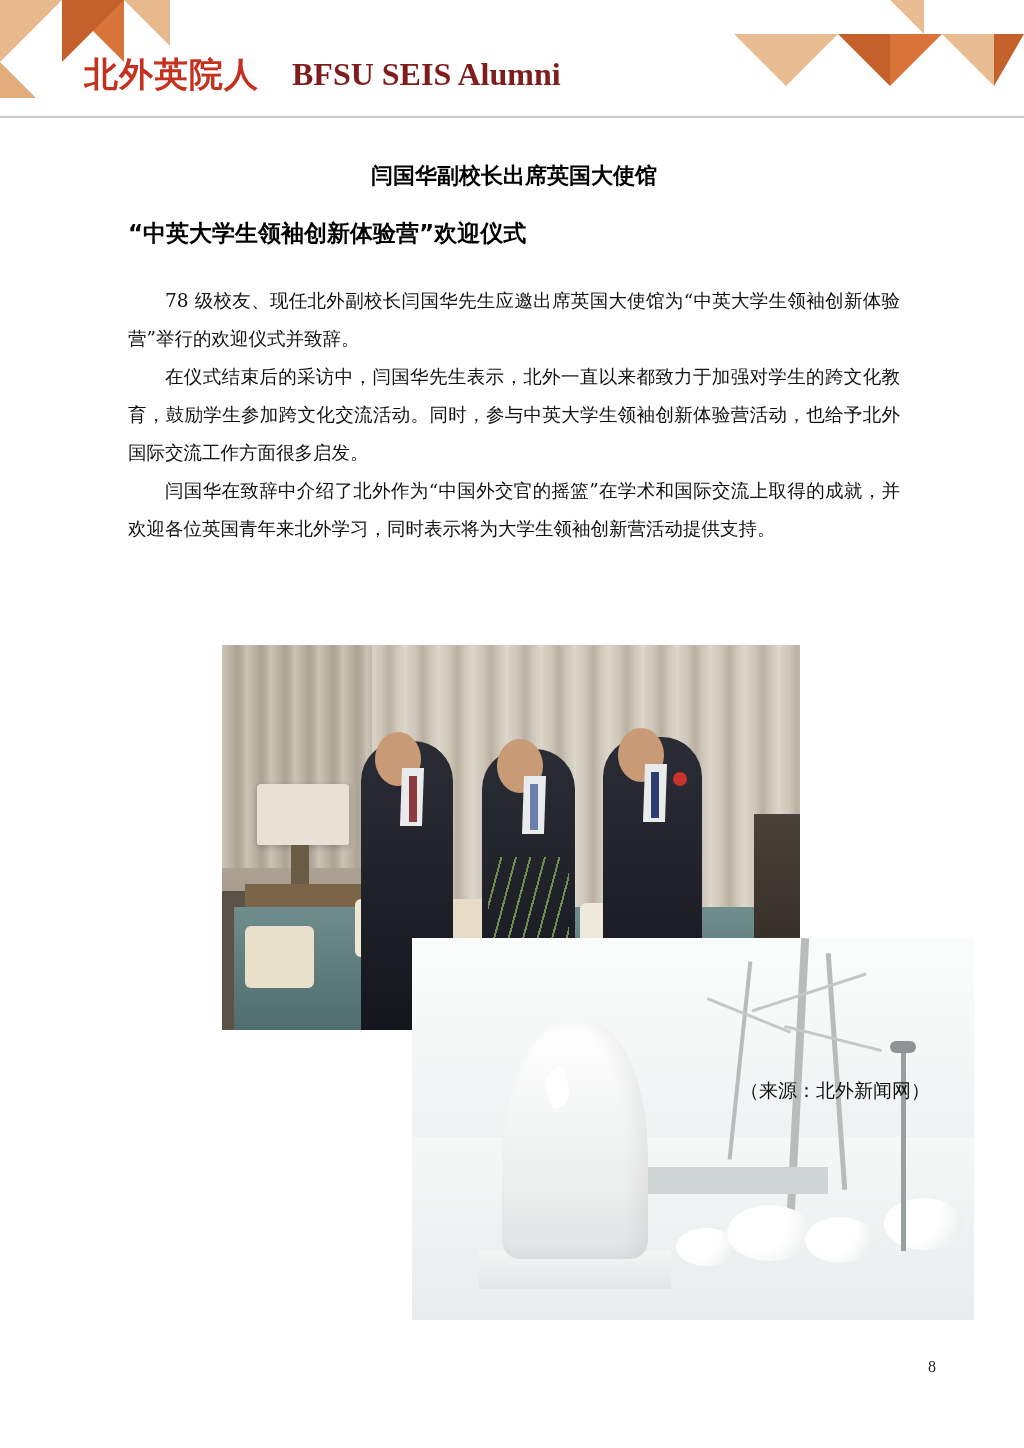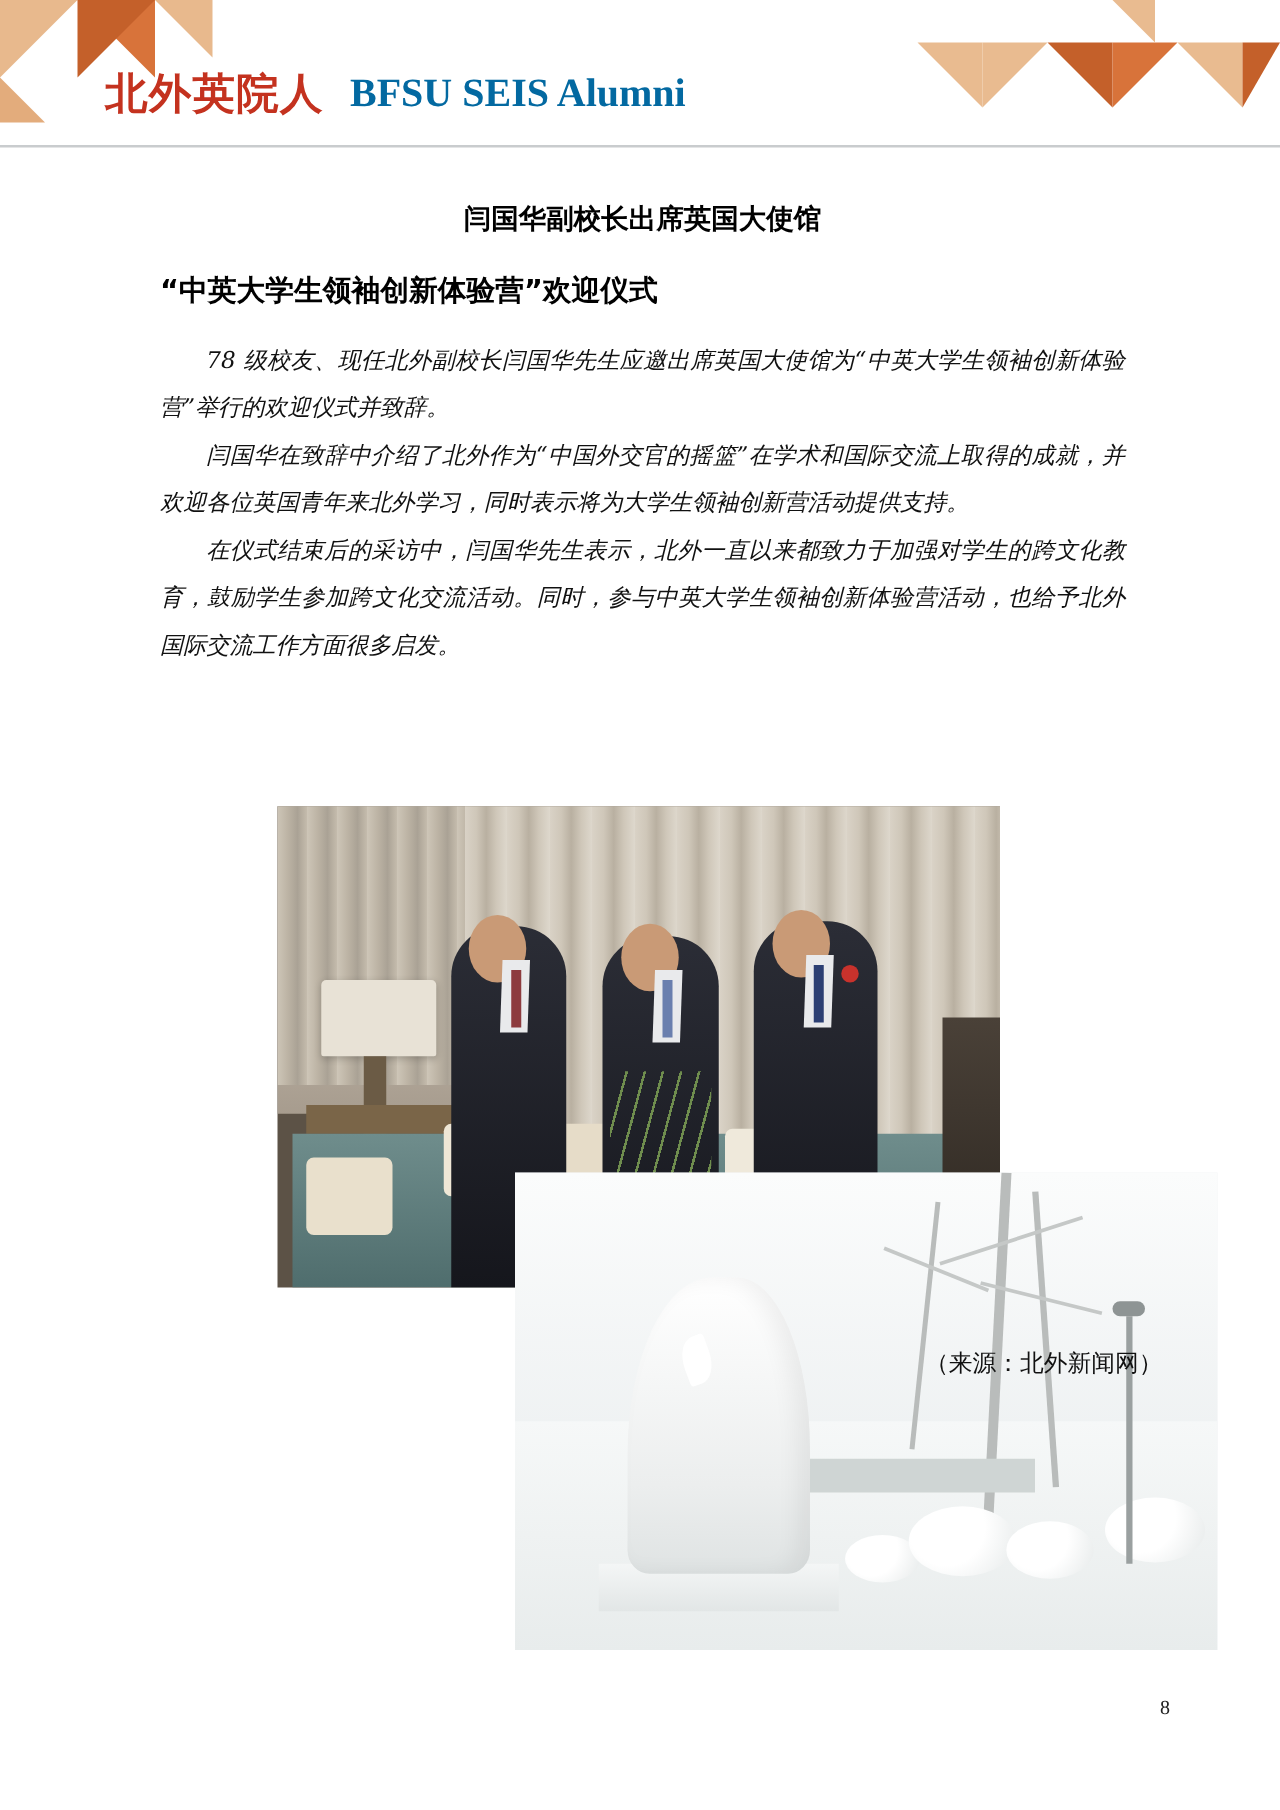--- a/index.html
+++ b/index.html
@@ -61,25 +61,25 @@
     position: absolute;
     left: 84px; top: 52px;
     font-family: "DejaVu Sans", sans-serif;
     font-weight: bold;
     font-size: 34px;
     color: #c4321f;
     letter-spacing: 1px;
   }
   .title-en {
     position: absolute;
-    left: 280px; top: 56px;
+    left: 292px; top: 56px;
     font-family: "Liberation Serif", serif;
     font-weight: bold;
     font-size: 32px;
-    color: #0369a1;
+    color: #7f1d1d;
   }
 
   
   .article {
     position: absolute;
     left: 128px; top: 158px;
     width: 772px;
   }
   .headline {
     text-align: center;
@@ -101,21 +101,21 @@
   }
   .body-p {
     font-family: "DejaVu Serif", serif;
     font-size: 18.5px;
     line-height: 2.05;
     color: #111;
     text-indent: 2em;
     margin: 0;
     text-align: justify;
   }
-  .body-block { margin-top: 18px; font-style: italic; }
+  .body-block { margin-top: 30px; }
 
   
   .photo-group {
     position: absolute;
     left: 222px; top: 645px;
     width: 578px; height: 385px;
     overflow: hidden;
     background: #5c5246;
   }
   .pg-wall {
@@ -311,22 +311,22 @@
   <div class="title-en">BFSU SEIS Alumni</div>
   <div class="banner-rule"></div>
 </div>
 
 <div class="article">
   <div class="headline">闫国华副校长出席英国大使馆</div>
   <div class="headline2">“中英大学生领袖创新体验营”欢迎仪式</div>
 
   <div class="body-block">
     <p class="body-p">78 级校友、现任北外副校长闫国华先生应邀出席英国大使馆为“中英大学生领袖创新体验营”举行的欢迎仪式并致辞。</p>
+    <p class="body-p">在仪式结束后的采访中，闫国华先生表示，北外一直以来都致力于加强对学生的跨文化教育，鼓励学生参加跨文化交流活动。同时，参与中英大学生领袖创新体验营活动，也给予北外国际交流工作方面很多启发。</p>
     <p class="body-p">闫国华在致辞中介绍了北外作为“中国外交官的摇篮”在学术和国际交流上取得的成就，并欢迎各位英国青年来北外学习，同时表示将为大学生领袖创新营活动提供支持。</p>
-    <p class="body-p">在仪式结束后的采访中，闫国华先生表示，北外一直以来都致力于加强对学生的跨文化教育，鼓励学生参加跨文化交流活动。同时，参与中英大学生领袖创新体验营活动，也给予北外国际交流工作方面很多启发。</p>
   </div>
 </div>
 
 <div class="photo-group">
   <div class="pg-wall"></div>
   <div class="pg-curtain2"></div>
   <div class="pg-curtain"></div>
   <div class="pg-floorlamp"></div>
   <div class="pg-lampstand"></div>
   <div class="pg-table"></div>

